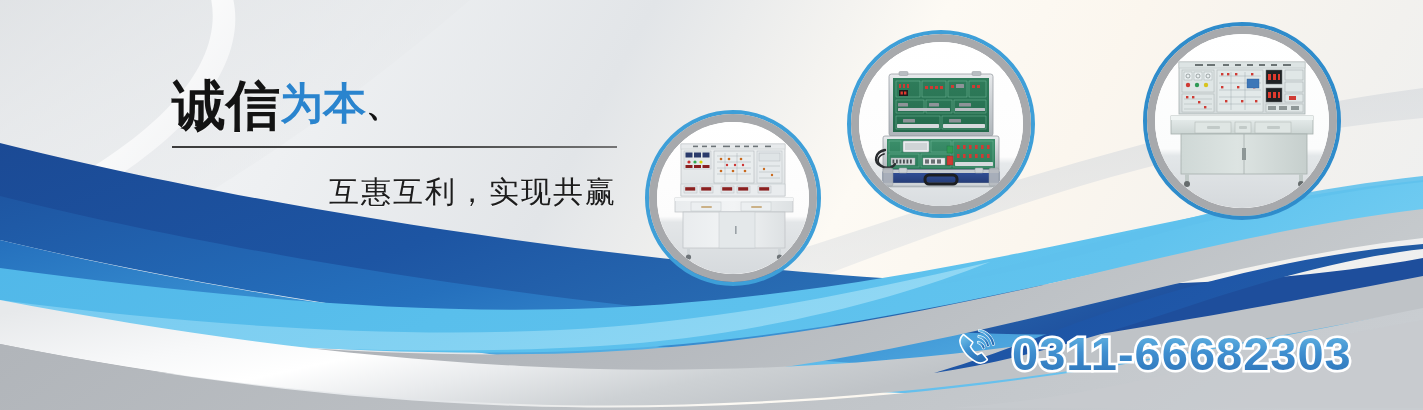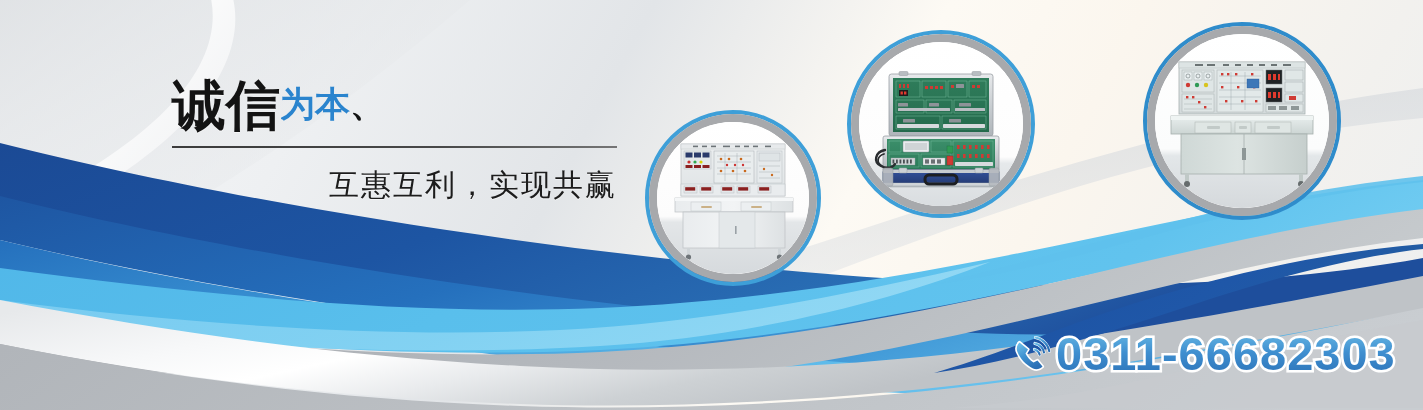--- a/index.html
+++ b/index.html
@@ -53,21 +53,21 @@
     align-items: center;
   }
   .hl-big {
     font-size: 54px;
     font-weight: bold;
     color: #131313;
     letter-spacing: 0px;
     text-shadow: 0 1px 0 rgba(255,255,255,0.55);
   }
   .hl-small {
-    font-size: 35px;
+    font-size: 43px;
     font-weight: bold;
     color: #2a84ce;
     letter-spacing: 0px;
     position: relative;
     top: -2px;
   }
   .hl-punct {
     font-size: 35px;
     font-weight: bold;
     color: #131313;
@@ -78,21 +78,21 @@
   .divider {
     margin-top: 10px;
     width: 445px;
     height: 2px;
     background: linear-gradient(to right, #2c2c2c 0%, #3a3a3a 60%, #6b6b6b 100%);
     opacity: 0.92;
   }
 
   .subtitle {
     margin: 0;
-    padding-top: 17px;
+    padding-top: 24px;
     width: 445px;
     text-align: right;
     font-size: 30px;
     color: #1d1d1d;
     letter-spacing: 2px;
     white-space: nowrap;
     text-shadow: 0 1px 0 rgba(255,255,255,0.5);
   }
 
   
@@ -127,25 +127,25 @@
   .photo-inner svg { display: block; }
 
   
   #circle-1 { left: 645px; top: 110px;  width: 176px; height: 176px; }
   #circle-2 { left: 847px; top: 30px;   width: 188px; height: 188px; }
   #circle-3 { left: 1143px; top: 22px;  width: 198px; height: 198px; }
 
   
   .contact {
     position: absolute;
-    left: 1008px;
+    left: 952px;
     top: 326px;
     display: flex;
-    align-items: flex-end;
-    gap: 0;
+    align-items: flex-start;
+    gap: 12px;
   }
   .phone-icon { width: 48px; height: 48px; display: block; }
   .phone-number {
     font-size: 47px;
     font-weight: bold;
     letter-spacing: 1px;
     color: #2f7cc4;
     background: linear-gradient(to bottom, #6fc0e8 0%, #3f8fd0 48%, #2a6fb5 100%);
     -webkit-background-clip: text;
     background-clip: text;

